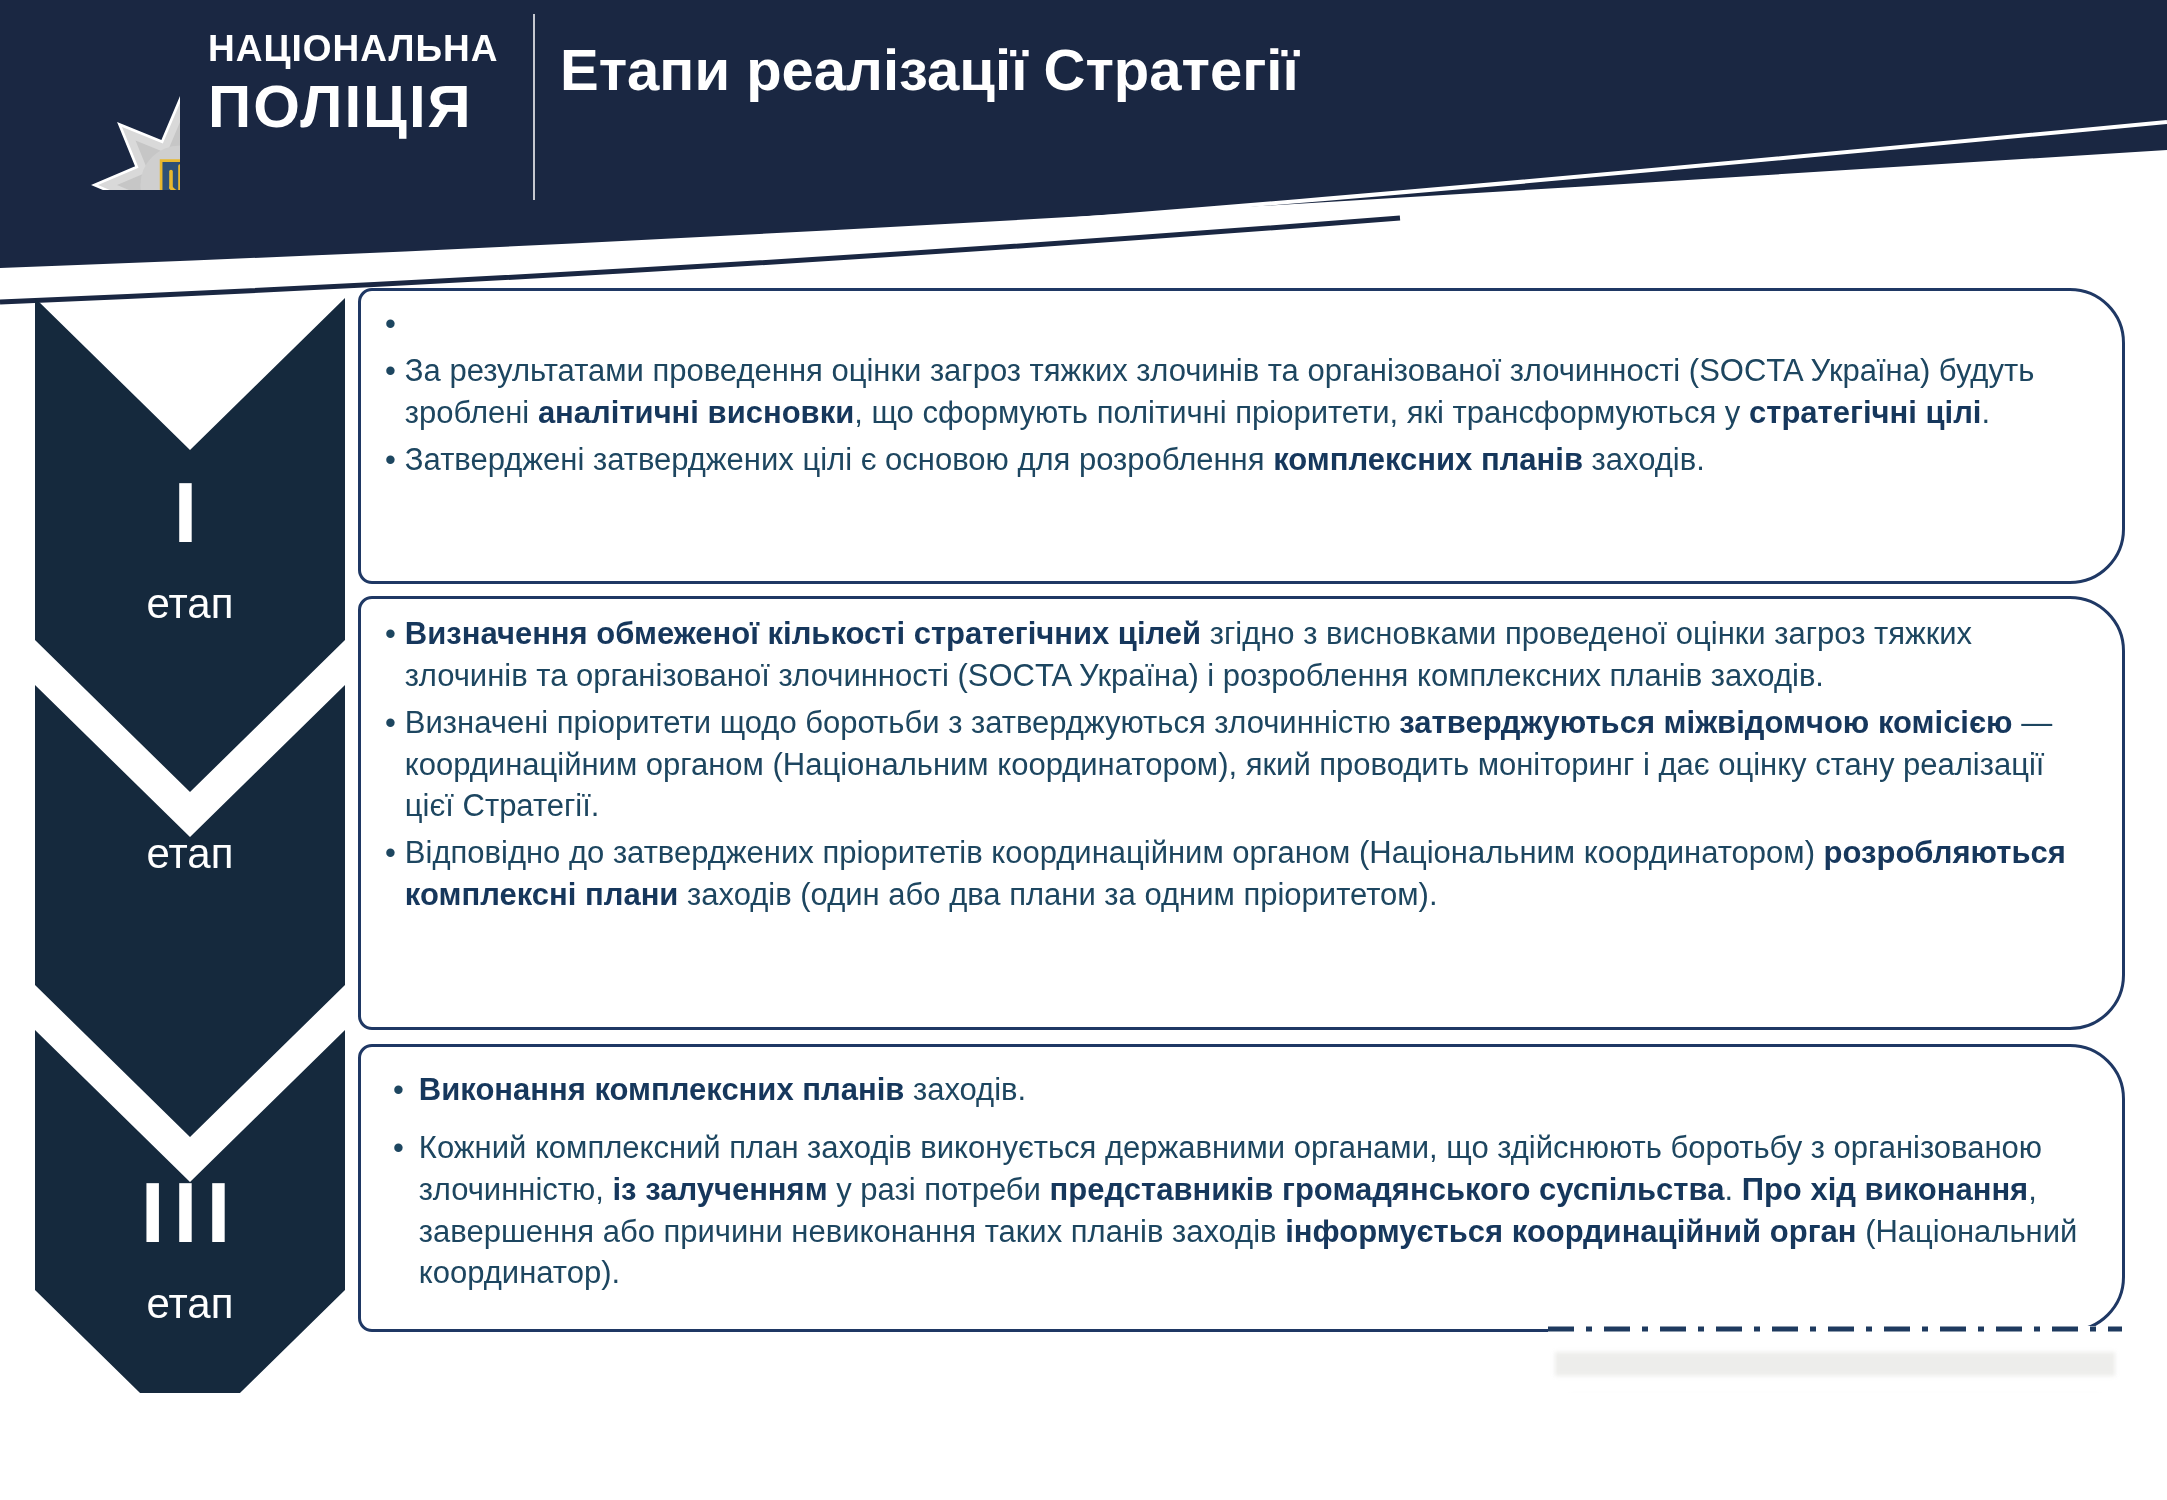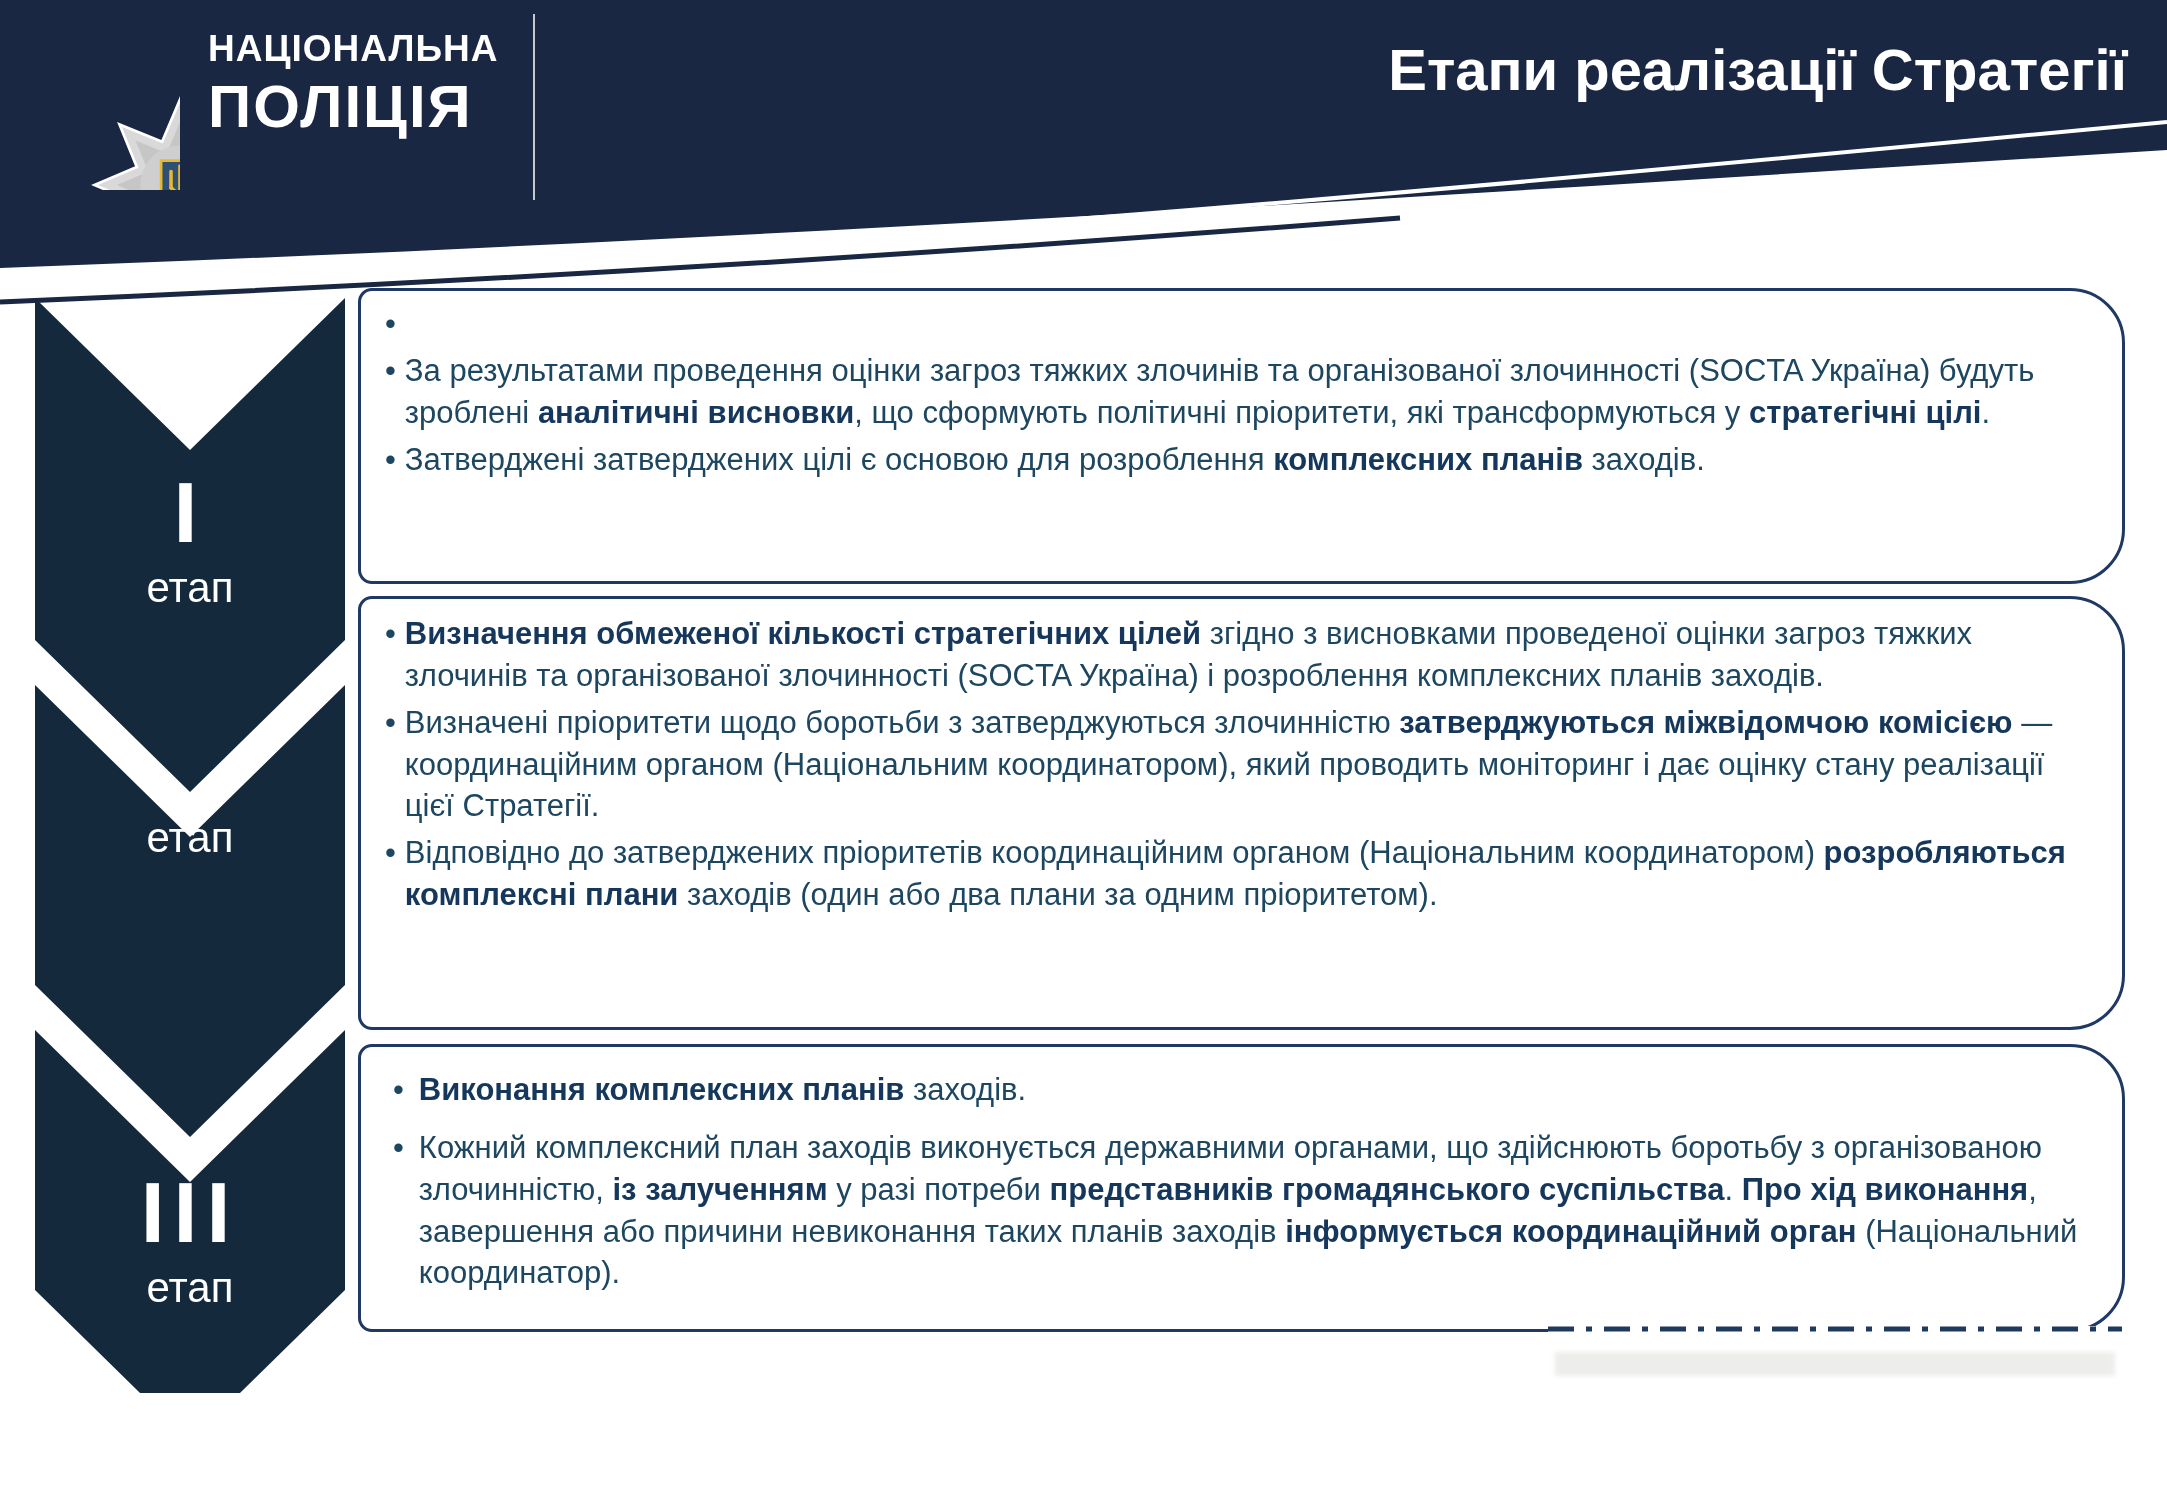--- a/index.html
+++ b/index.html
@@ -9,28 +9,28 @@
   }
   
   .header{position:absolute;left:0;top:0;width:2167px;height:340px;}
   .header svg{position:absolute;left:0;top:0;}
   .logo{position:absolute;left:16px;top:6px;width:180px;height:190px;}
   .logo-text{position:absolute;left:208px;top:30px;color:#ffffff;line-height:1;}
   .logo-line1{font-size:37px;font-weight:bold;letter-spacing:1px;}
   .logo-line2{font-size:60px;font-weight:bold;letter-spacing:2px;margin-top:10px;}
   .logo-divider{position:absolute;left:533px;top:14px;width:2px;height:186px;background:rgba(255,255,255,.75);}
   .slide-title{
-    position:absolute;left:560px;right:40px;top:36px;text-align:right;
+    position:absolute;left:560px;right:40px;top:36px;text-align:left;
     color:#ffffff;font-size:58px;font-weight:bold;
   }
   
   .chevrons{position:absolute;left:35px;top:298px;width:310px;height:1146px;}
   .stage-label{position:absolute;left:35px;width:310px;text-align:center;color:#ffffff;}
   .stage-numeral{font-size:86px;font-weight:bold;line-height:100px;letter-spacing:9px;}
-  .stage-word{font-size:42px;font-weight:400;line-height:52px;}
+  .stage-word{font-size:42px;font-weight:400;line-height:52px;margin-top:16px;}
   #stage-label-1{top:462px;}
   #stage-label-2{top:812px;}
   #stage-label-3{top:1162px;}
   
   .stage-box{
     position:absolute;left:358px;width:1767px;background:#ffffff;
     border:3px solid #1f3864;box-sizing:border-box;
     color:#1d4660;font-size:31px;line-height:1.35;z-index:1;
   }
   .stage-box b{color:#16375c;}

